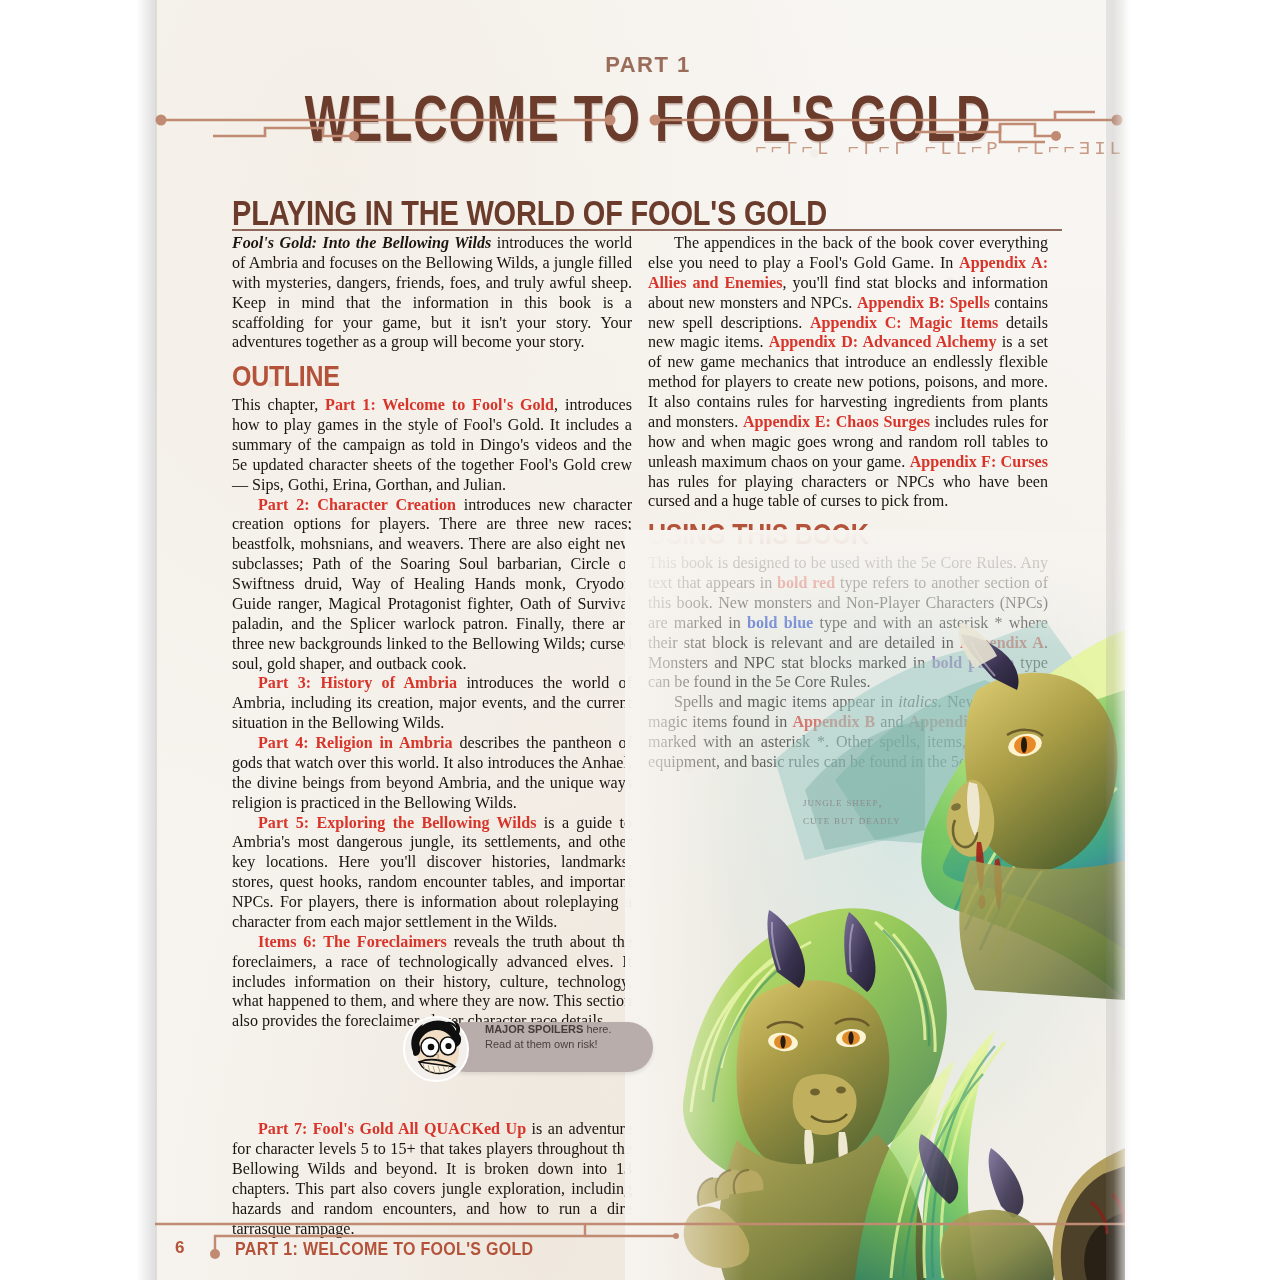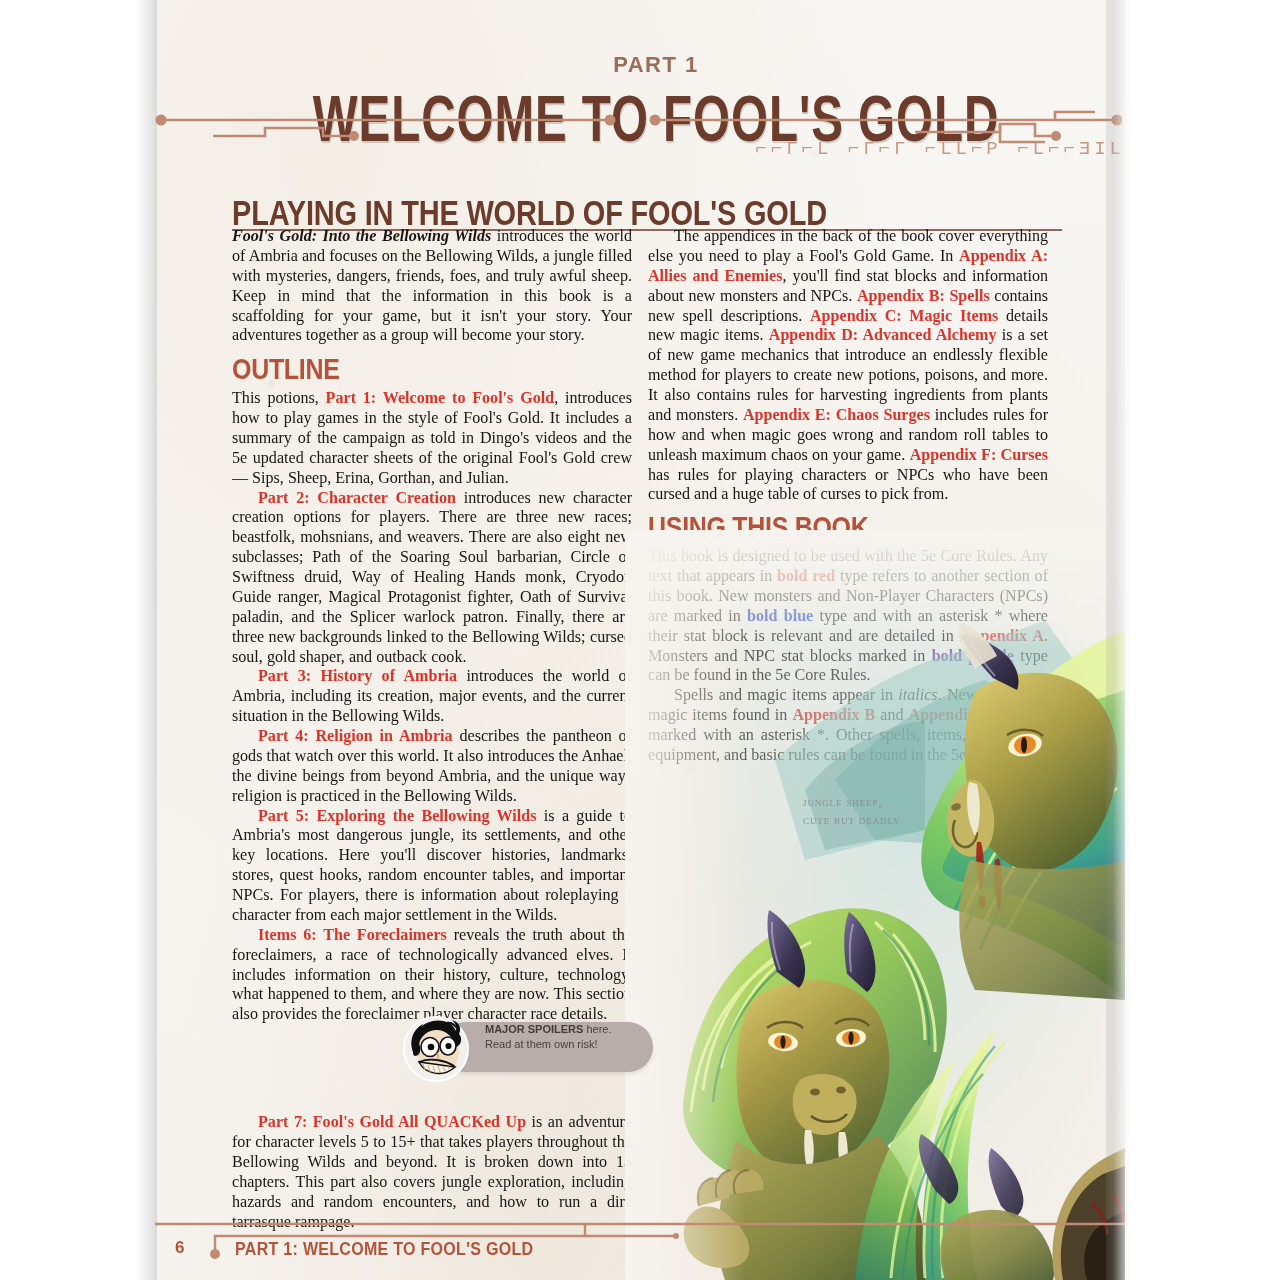--- a/index.html
+++ b/index.html
@@ -50,21 +50,21 @@
     background: linear-gradient(90deg, rgba(255,255,255,0) 0%, rgba(175,175,175,0.0) 35%, rgba(150,150,150,0.30) 92%, rgba(120,120,120,0.16) 100%);
     z-index: 6; pointer-events: none;
   }
   .gutter-right {
     position: absolute; left: 1106px; top: 0; width: 40px; height: 1280px;
     background: linear-gradient(90deg, rgba(130,130,130,0.16) 0%, rgba(165,165,165,0.26) 18%, rgba(255,255,255,0.92) 62%, rgba(255,255,255,1) 100%);
     z-index: 6; pointer-events: none;
   }
 
   
-  .hdr { position: absolute; left: 16px; top: 0; width: 970px; }
+  .hdr { position: absolute; left: 8px; top: 0; width: 970px; }
   .part-label {
     text-align: center;
     font-family: "Liberation Sans", sans-serif;
     font-weight: 700;
     font-size: 22px;
     letter-spacing: 1.5px;
     color: #9a6d5a;
     margin-top: 52px;
   }
   .part-title {
@@ -110,21 +110,21 @@
     white-space: nowrap;
   }
   .section-rule {
     position: absolute; left: 77px; top: 229px; width: 830px; height: 2px;
     background: #6b3b2b; opacity: .75;
   }
 
   
   .col {
     position: absolute;
-    top: 226px;
+    top: 233px;
     width: 400px;
     font-family: "Liberation Serif", serif;
     font-size: 16.1px;
     line-height: 1.235;
     color: #1b1410;
     text-align: justify;
     text-justify: inter-word;
   }
   .col-left  { left: 77px; }
   .col-right { left: 493px; }
@@ -455,21 +455,21 @@
     <div class="rune-line">⌐⌐Γ⌐L ⌐Γ⌐Γ ⌐LL⌐P ⌐L⌐⌐ƎIL</div>
 
     <div class="section-head">PLAYING IN THE WORLD OF FOOL'S GOLD</div>
     <div class="section-rule"></div>
 
     <div class="col col-left">
       <p><span class="bi">Fool's Gold: Into the Bellowing Wilds</span><span> introduces the world of Ambria and focuses on the Bellowing Wilds, a jungle filled with mysteries, dangers, friends, foes, and truly awful sheep. Keep in mind that the information in this book is a scaffolding for your game, but it isn't your story. Your adventures together as a group will become your story.</span></p>
 
       <div class="subhead first">OUTLINE</div>
 
-      <p><span>This potions, </span><span class="kw">Part 1: Welcome to Fool's Gold</span><span>, introduces how to play games in the style of Fool's Gold. It includes a summary of the campaign as told in Dingo's videos and the 5e updated character sheets of the original Fool's Gold crew— Sips, Sheep, Erina, Gorthan, and Julian.</span></p>
+      <p><span>This chapter, </span><span class="kw">Part 1: Welcome to Fool's Gold</span><span>, introduces how to play games in the style of Fool's Gold. It includes a summary of the campaign as told in Dingo's videos and the 5e updated character sheets of the together Fool's Gold crew— Sips, Gothi, Erina, Gorthan, and Julian.</span></p>
 
       <p class="indent"><span class="kw">Part 2: Character Creation</span><span> introduces new character creation options for players. There are three new races; beastfolk, mohsnians, and weavers. There are also eight new subclasses; Path of the Soaring Soul barbarian, Circle of Swiftness druid, Way of Healing Hands monk, Cryodon Guide ranger, Magical Protagonist fighter, Oath of Survival paladin, and the Splicer warlock patron. Finally, there are three new backgrounds linked to the Bellowing Wilds; cursed soul, gold shaper, and outback cook.</span></p>
 
       <p class="indent"><span class="kw">Part 3: History of Ambria</span><span> introduces the world of Ambria, including its creation, major events, and the current situation in the Bellowing Wilds.</span></p>
 
       <p class="indent"><span class="kw">Part 4: Religion in Ambria</span><span> describes the pantheon of gods that watch over this world. It also introduces the Anhael, the divine beings from beyond Ambria, and the unique ways religion is practiced in the Bellowing Wilds.</span></p>
 
       <p class="indent"><span class="kw">Part 5: Exploring the Bellowing Wilds</span><span> is a guide to Ambria's most dangerous jungle, its settlements, and other key locations. Here you'll discover histories, landmarks, stores, quest hooks, random encounter tables, and important NPCs. For players, there is information about roleplaying a character from each major settlement in the Wilds.</span></p>
 
       <p class="indent"><span class="kw">Items 6: The Foreclaimers</span><span> reveals the truth about the foreclaimers, a race of technologically advanced elves. It includes information on their history, culture, technology, what happened to them, and where they are now. This section also provides the foreclaimer player character race details.</span></p>

